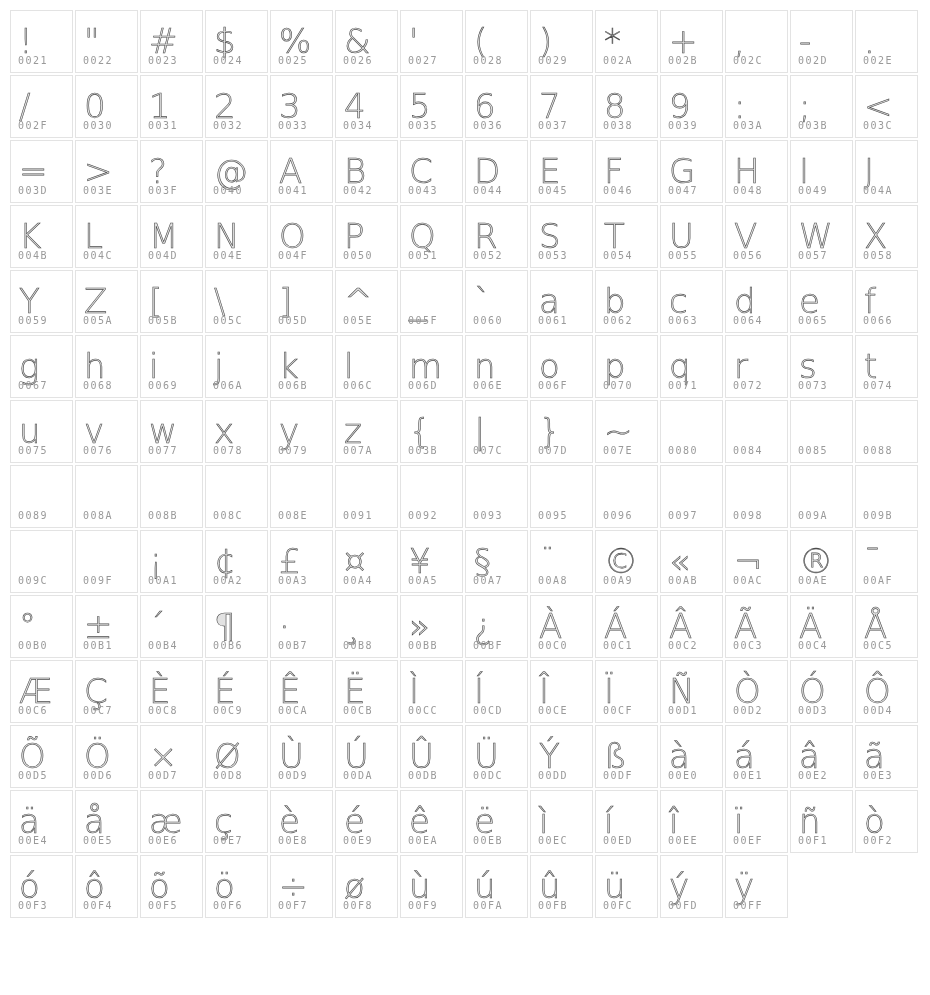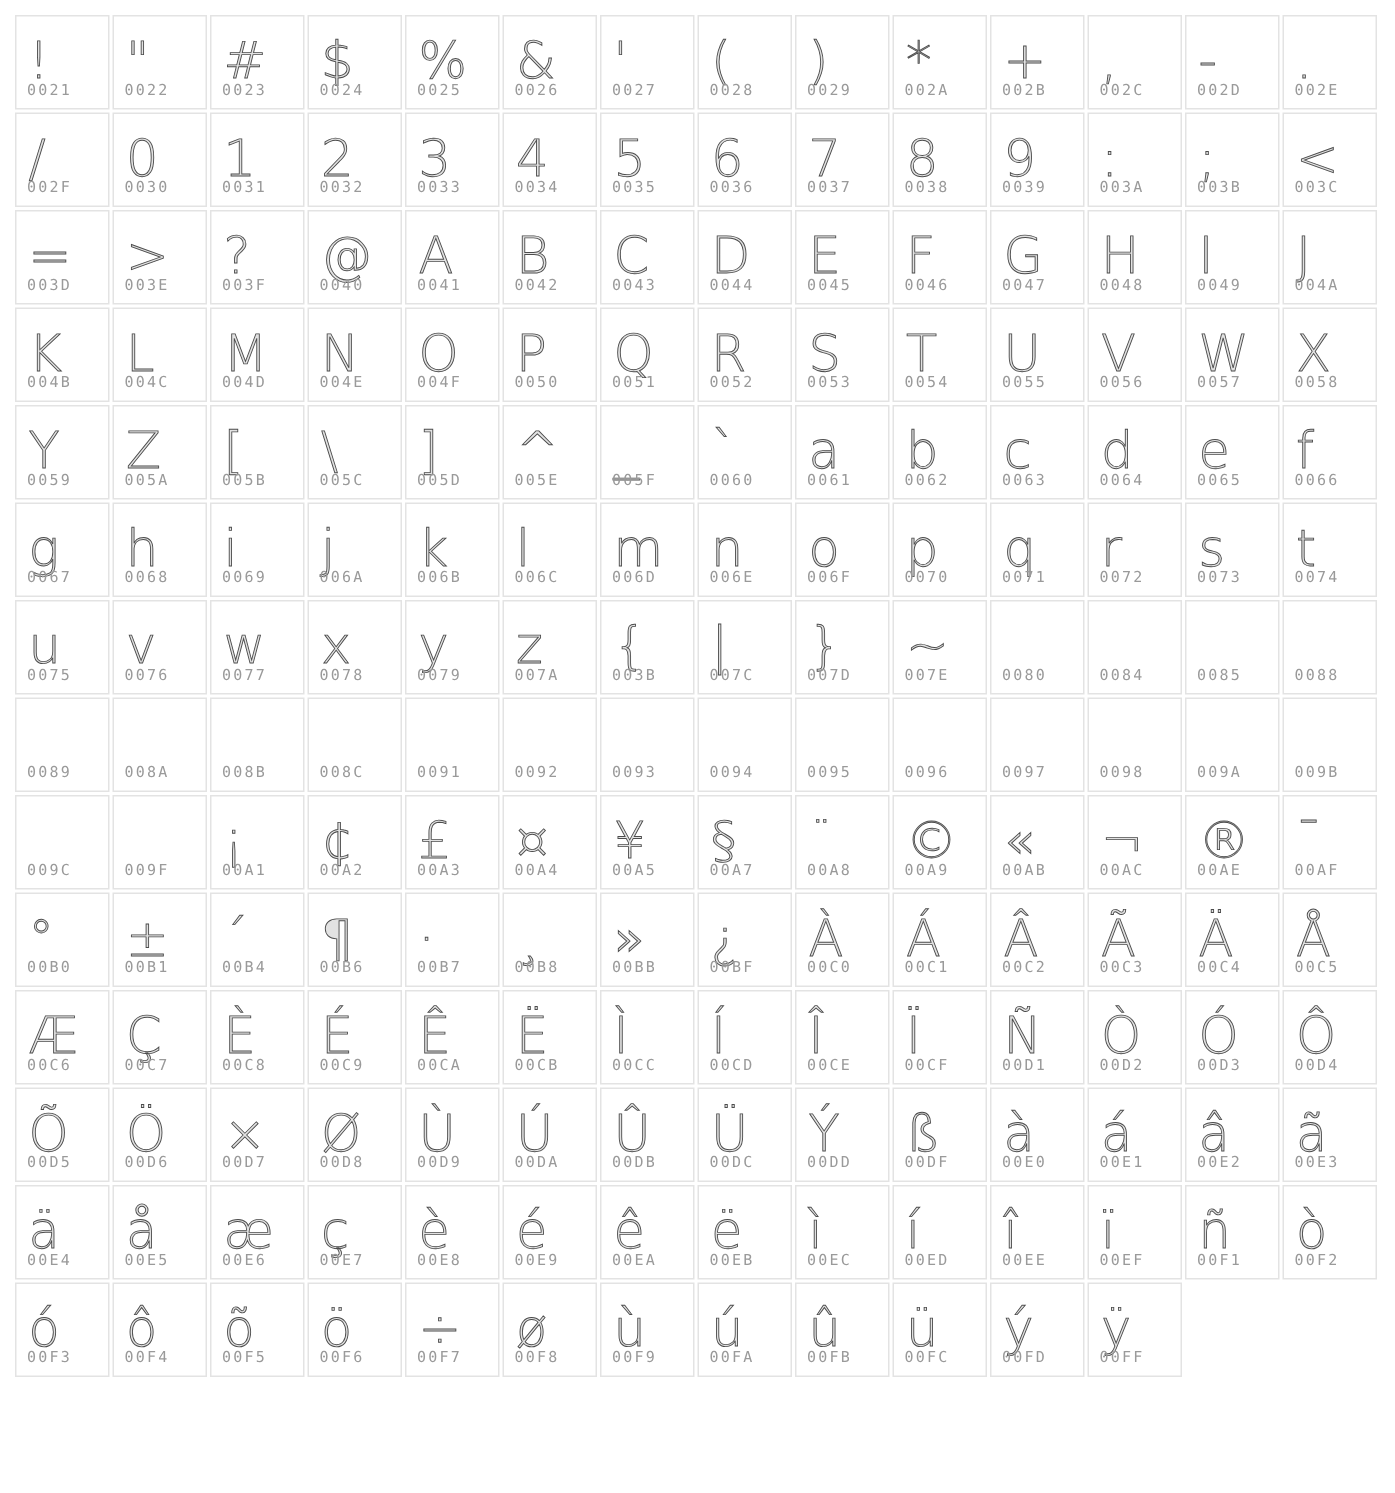--- a/index.html
+++ b/index.html
@@ -457,33 +457,33 @@
     <div class="cell">
       <div class="glyph"></div>
       <div class="code">008B</div>
     </div>
     <div class="cell">
       <div class="glyph"></div>
       <div class="code">008C</div>
     </div>
     <div class="cell">
       <div class="glyph"></div>
+      <div class="code">008E</div>
+    </div>
+    <div class="cell">
+      <div class="glyph"></div>
       <div class="code">0091</div>
     </div>
     <div class="cell">
       <div class="glyph"></div>
       <div class="code">0092</div>
     </div>
     <div class="cell">
       <div class="glyph"></div>
       <div class="code">0093</div>
-    </div>
-    <div class="cell">
-      <div class="glyph"></div>
-      <div class="code">0094</div>
     </div>
     <div class="cell">
       <div class="glyph"></div>
       <div class="code">0095</div>
     </div>
     <div class="cell">
       <div class="glyph"></div>
       <div class="code">0096</div>
     </div>
     <div class="cell">

